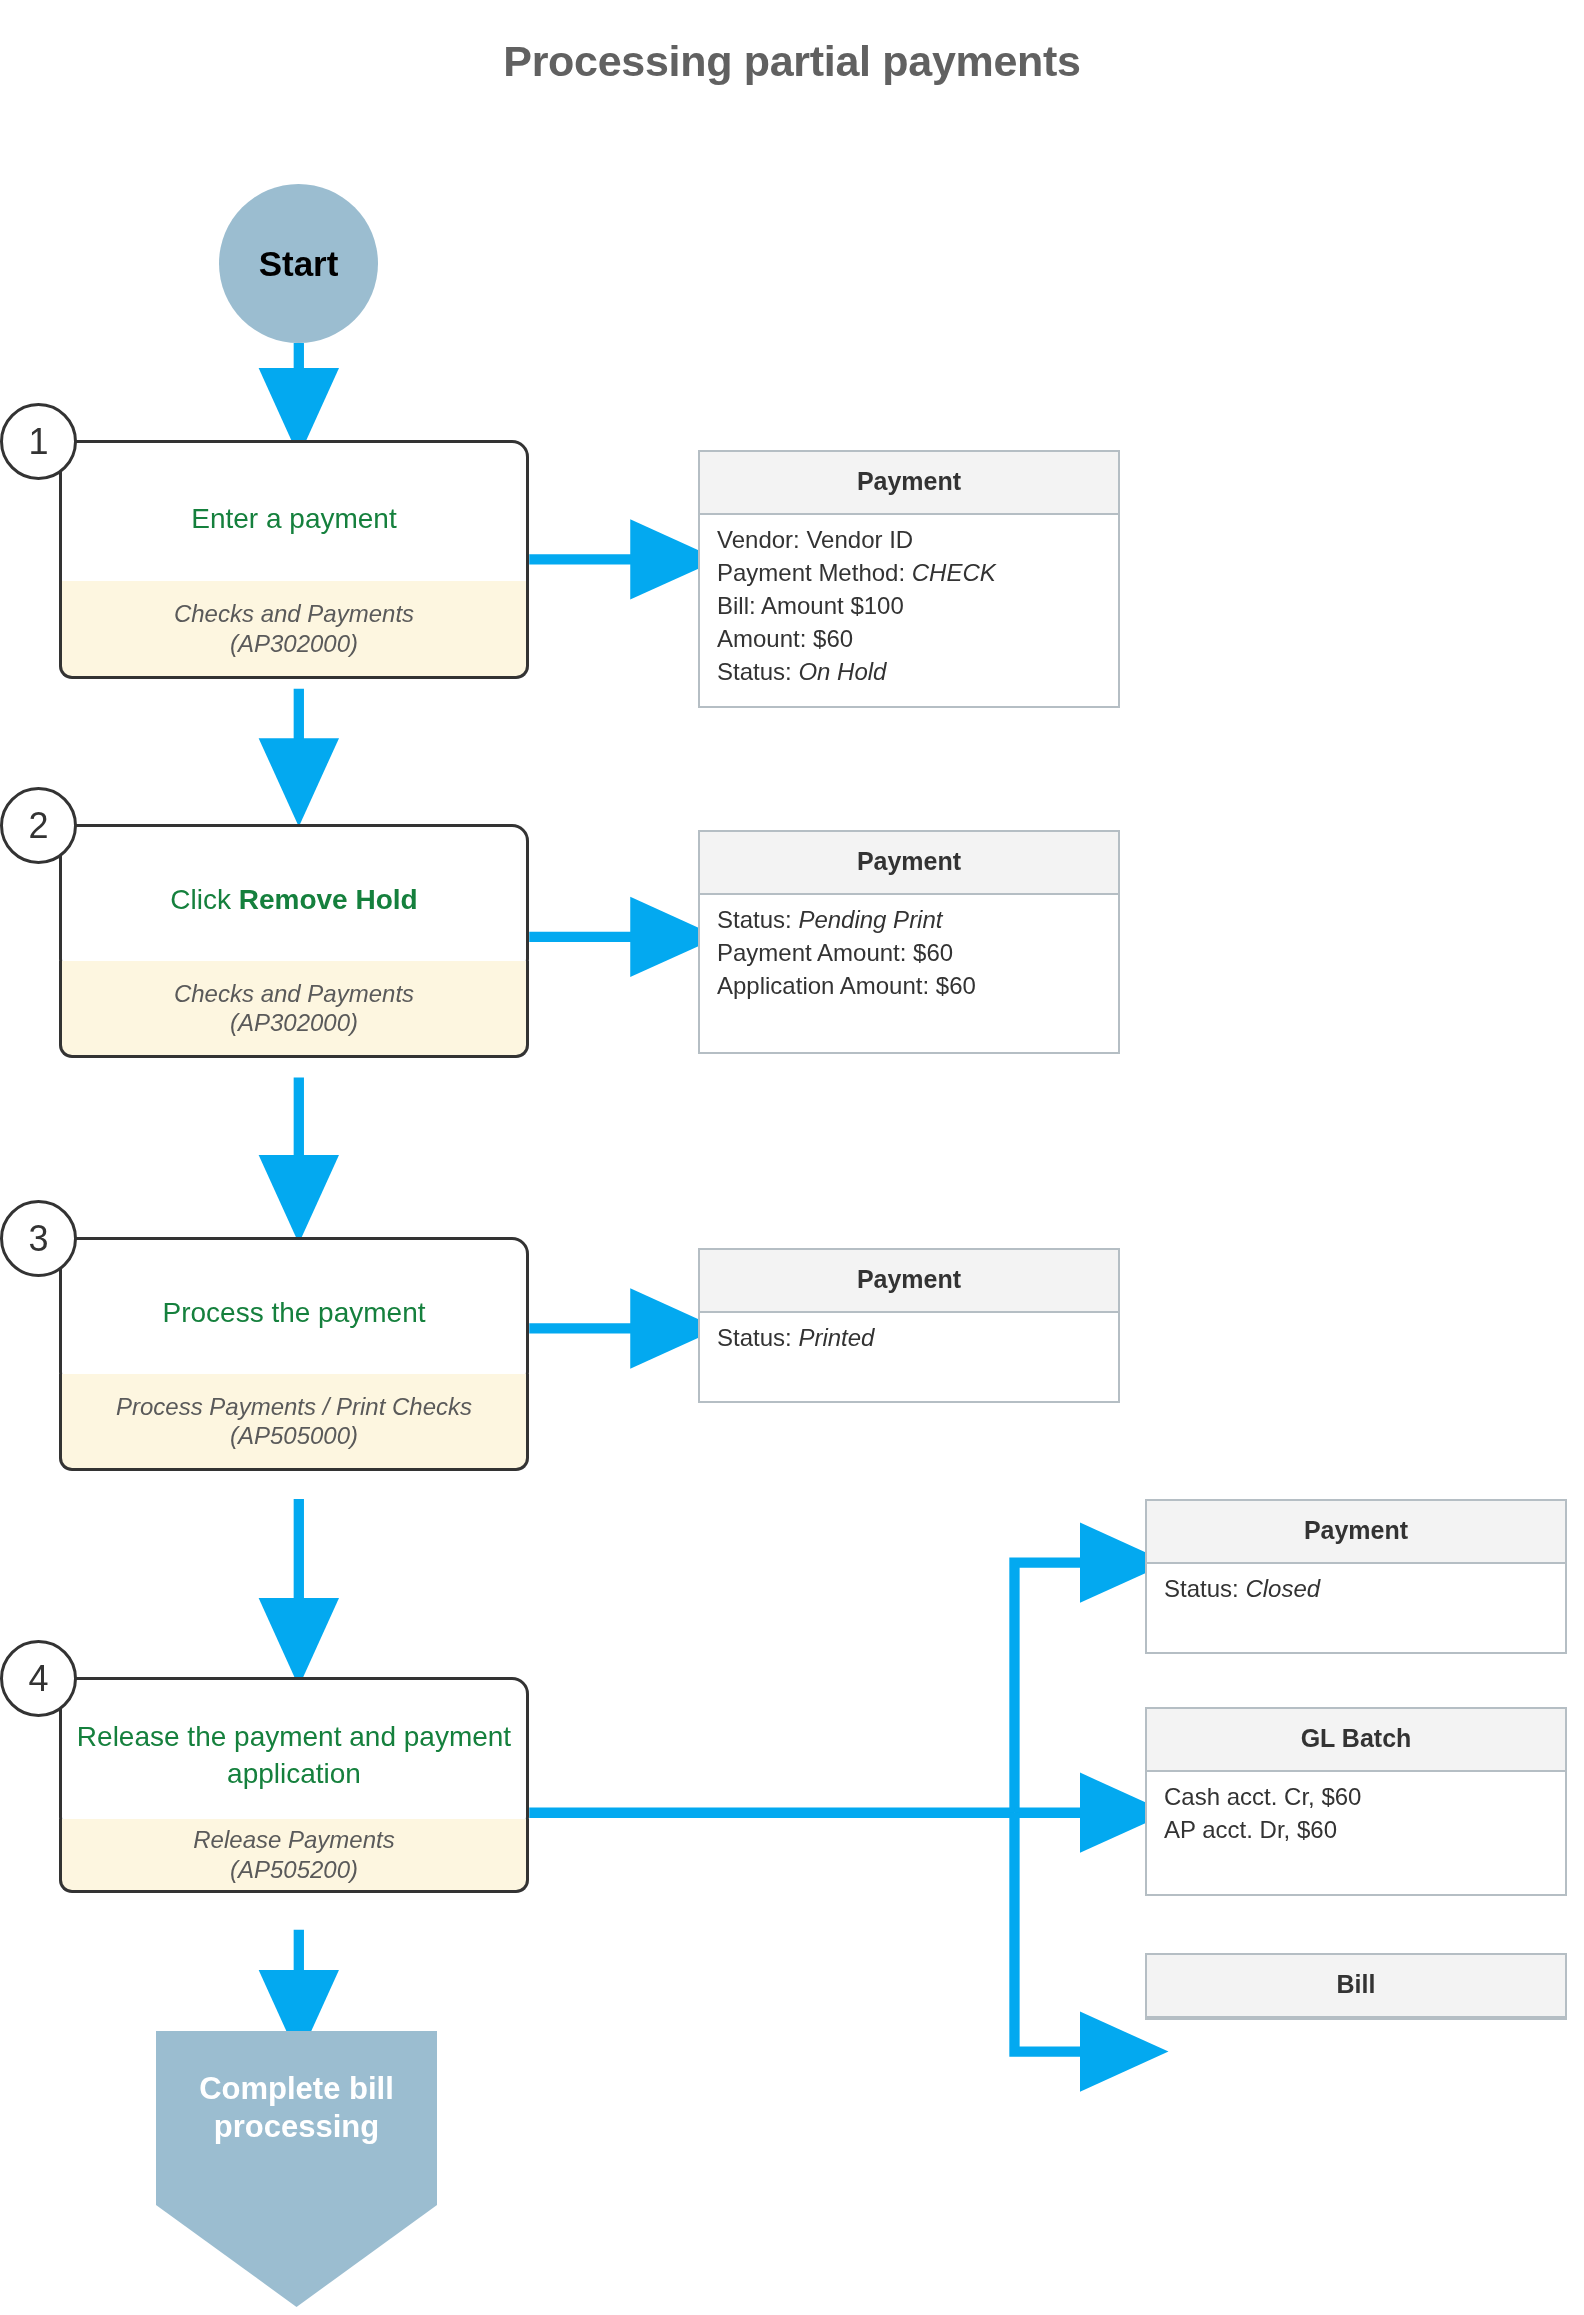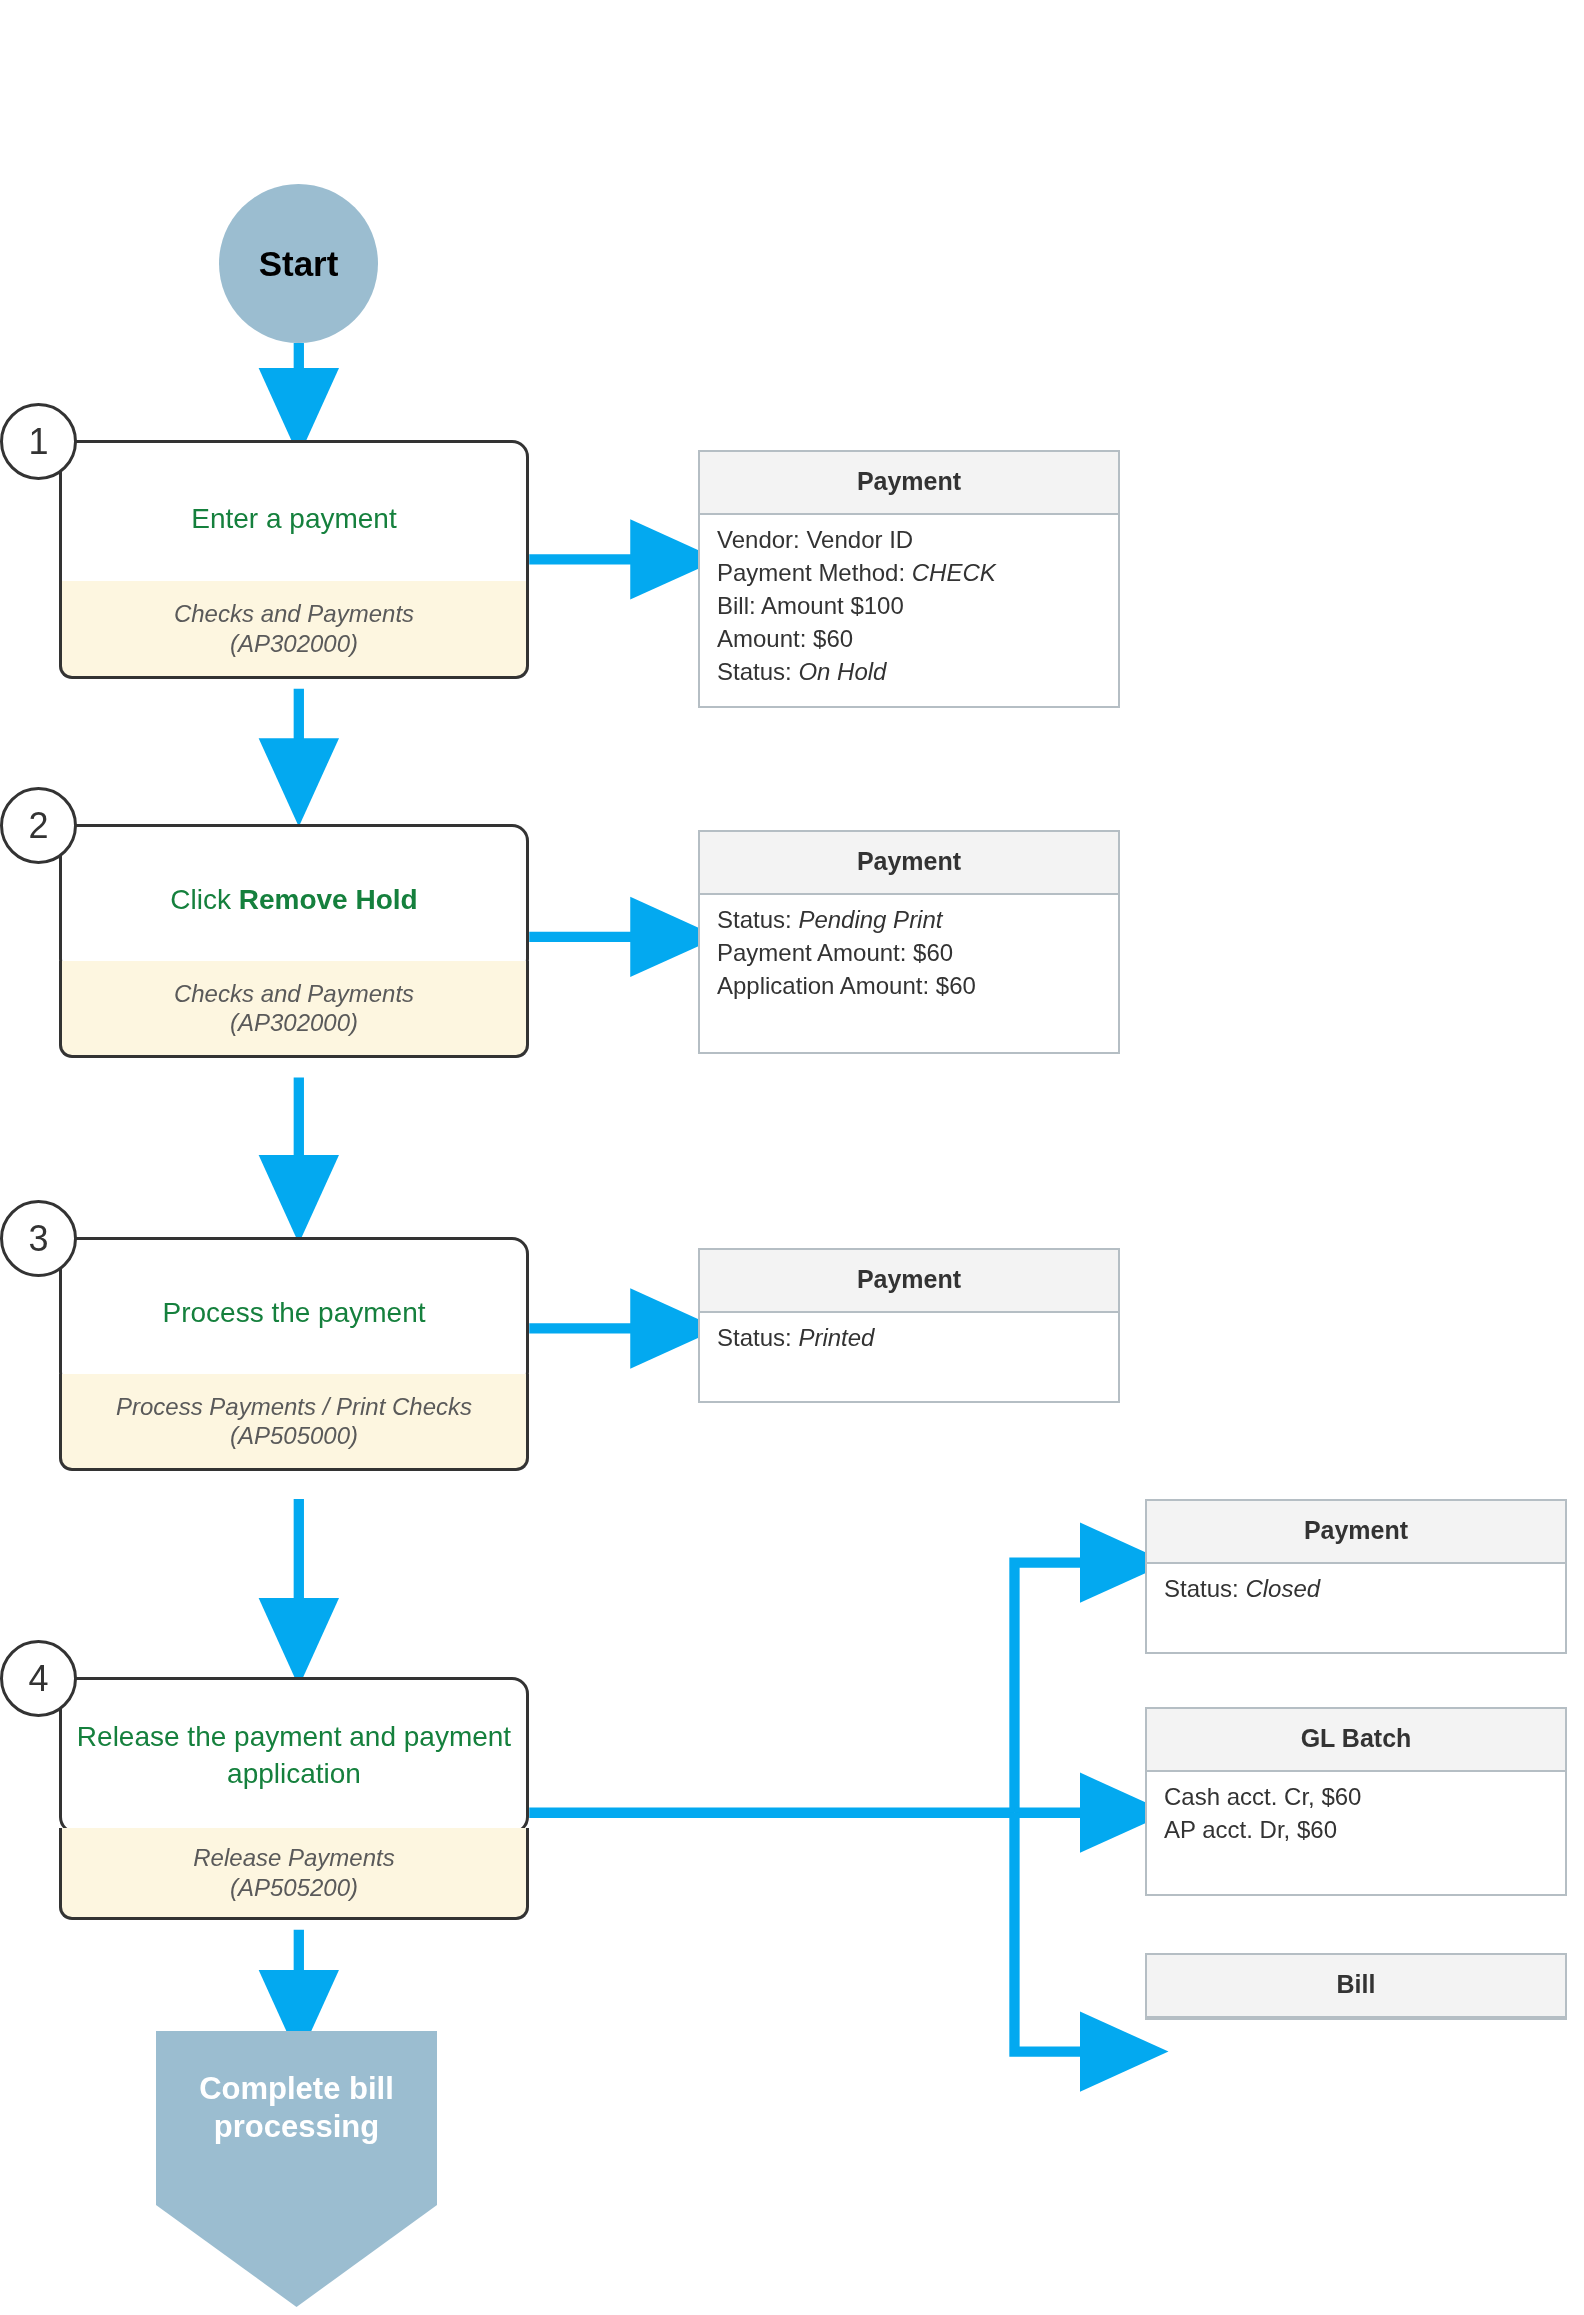--- a/index.html
+++ b/index.html
@@ -185,20 +185,21 @@
 
     <path d="M565,1935 L1083,1935" stroke="#03A9F0" stroke-width="11" fill="none"></path>
 
     <path d="M1083,1935 L1083,1668 L1210,1668" stroke="#03A9F0" stroke-width="11" fill="none" marker-end="url(#ah)"></path>
 
     <path d="M1083,1935 L1210,1935" stroke="#03A9F0" stroke-width="11" fill="none" marker-end="url(#ah)"></path>
 
     <path d="M1083,1935 L1083,2190 L1210,2190" stroke="#03A9F0" stroke-width="11" fill="none" marker-end="url(#ah)"></path>
   </svg>
 
+  <div class="page-title">Processing partial payments</div>
 
   <div class="start-node">
     <span>Start</span>
   </div>
 
   <div class="step" style="left:59px; top:440px;">
     <div class="step-body" style="height:159px;">
       <span>
         <span>Enter a payment</span><span class="bold"></span>
       </span>
@@ -244,21 +245,21 @@
       <span>3</span>
     </div>
   </div>
 
   <div class="step" style="left:59px; top:1677px;">
     <div class="step-body" style="height:157px;">
       <span>
         <span>Release the payment and payment application</span><span class="bold"></span>
       </span>
     </div>
-    <div class="step-footer" style="top:142px; height:92px;margin-top:9px;">
+    <div class="step-footer" style="top:142px; height:74px;">
       <span>
         <span>Release Payments</span><br><span>(AP505200)</span>
       </span>
     </div>
     <div class="step-num" style="left:-59px; top:-37px;">
       <span>4</span>
     </div>
   </div>
 
   <div class="end-node">

